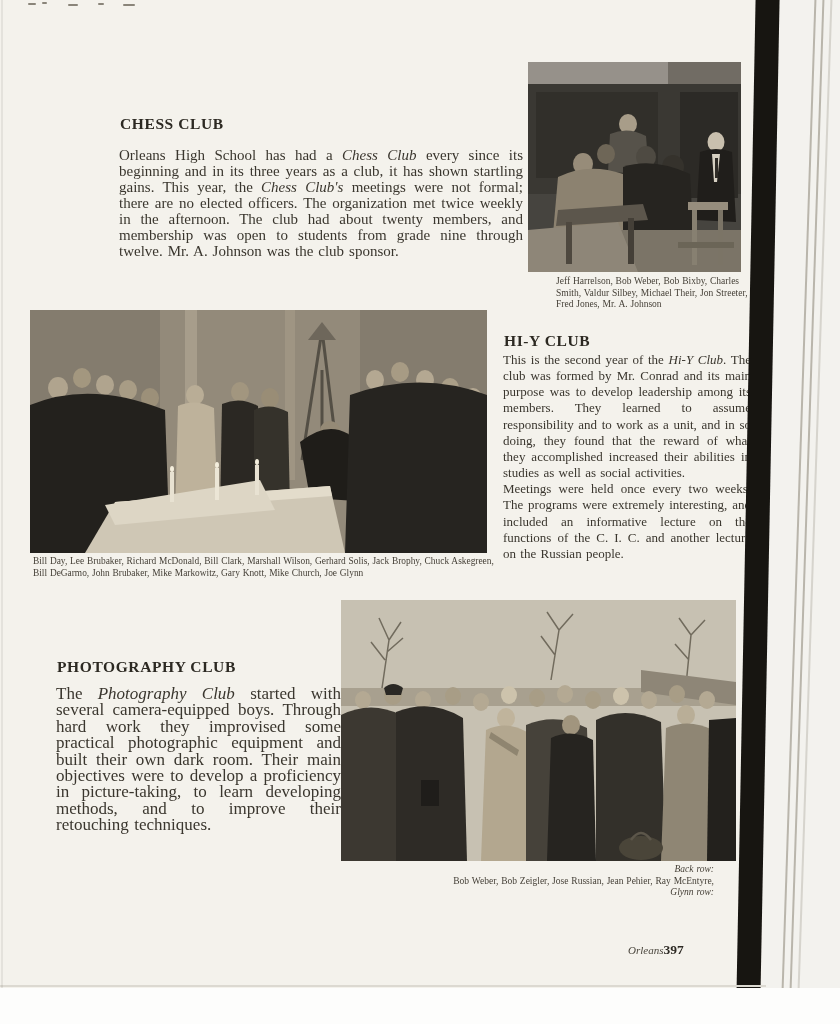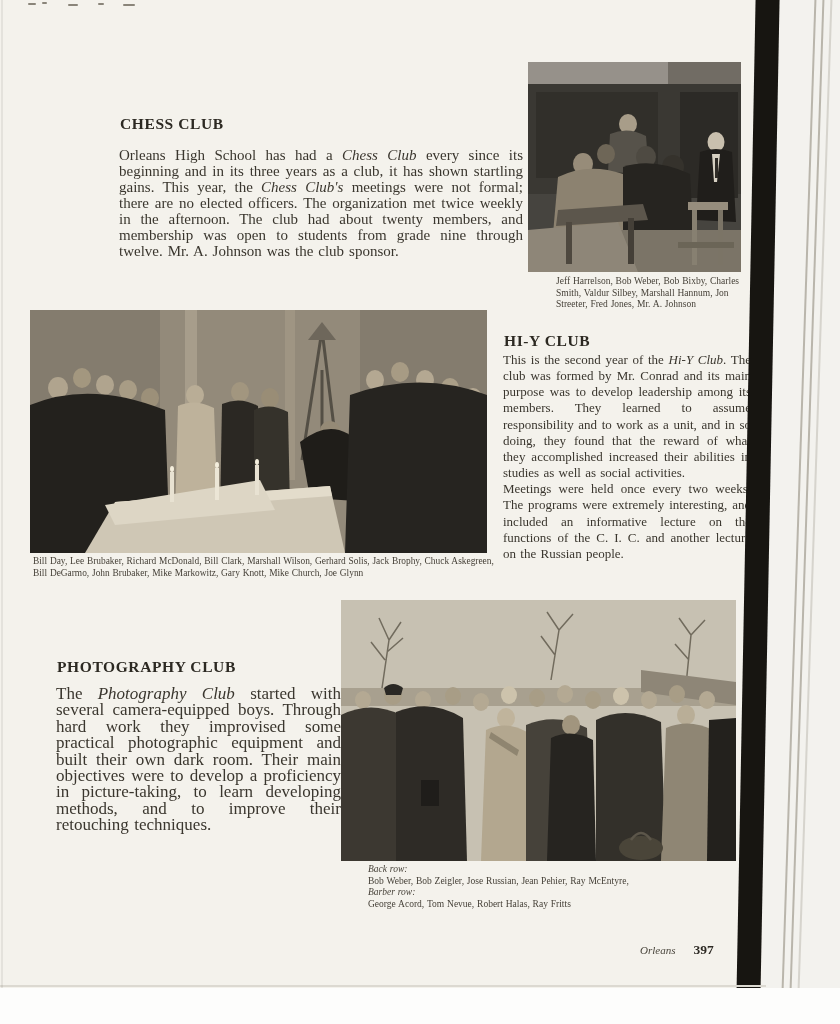--- a/index.html
+++ b/index.html
@@ -25,26 +25,26 @@
   .photo svg{display:block;filter:blur(0.7px);}
   
   #chess-par{left:119px;top:147px;width:404px;font-size:15px;line-height:16px;}
   
   .hiy-par{font-size:13px;line-height:16.15px;}
   
   #photog-par{left:56px;top:686px;width:285px;font-size:17px;line-height:16.4px;}
   
   #chess-caption{left:556px;top:276px;width:192px;}
   #hiy-caption{left:33px;top:556px;width:462px;font-size:9.4px;}
-  #photog-caption{left:368px;top:864px;width:346px;}
+  #photog-caption{left:368px;top:864px;width:346px;text-align:right;}
   #photog-caption .row-label{font-style:italic;}
   
   #footer{left:628px;top:942px;width:140px;display:flex;align-items:baseline;}
-  #footer .book{font-style:italic;font-size:11px;color:#4a463d;margin-left:12px;}
-  #footer .num{font-size:13.5px;font-weight:700;color:#2d2a24;margin-left:18px;}
+  #footer .book{font-style:italic;font-size:11px;color:#4a463d;}
+  #footer .num{font-size:13.5px;font-weight:700;color:#2d2a24;}
   
   #binding-bar{
     left:746px;top:-8px;width:24px;height:1012px;background:#171511;
     transform:rotate(1.1deg);
   }
   #right-edge-area{left:762px;top:0;width:78px;height:988px;background:#f3f2ee;}
   .edge-line{position:absolute;top:-10px;width:1.5px;height:1010px;background:#b9b5ab;transform:rotate(1.9deg);}
   #bottom-strip{left:0;top:988px;width:840px;height:36px;background:#fdfdfc;}
   #bottom-edge-line{left:0;top:985px;width:766px;height:2px;background:#dcd9d1;}
   #left-edge-line{left:1px;top:0;width:2px;height:988px;background:rgba(90,85,75,0.10);}
@@ -85,21 +85,21 @@
       <polygon points="30,148 115,142 120,158 28,164" fill="#5c564c"></polygon>
       <rect x="38" y="160" width="6" height="42" fill="#4e483f"></rect>
       <rect x="100" y="156" width="6" height="46" fill="#443f37"></rect>
       <rect x="160" y="140" width="40" height="8" fill="#968d7d"></rect>
       <rect x="164" y="148" width="5" height="55" fill="#878071"></rect>
       <rect x="190" y="148" width="5" height="55" fill="#7b7466"></rect>
       <rect x="150" y="180" width="56" height="6" fill="#6b6557"></rect>
     </svg>
   </div>
 
-  <div class="abs caption" id="chess-caption">Jeff Harrelson, Bob Weber, Bob Bixby, Charles Smith, Valdur Silbey, Marshall Hannum, Jon Streeter, Fred Jones, Mr. A. Johnson</div>
+  <div class="abs caption" id="chess-caption">Jeff Harrelson, Bob Weber, Bob Bixby, Charles Smith, Valdur Silbey, Michael Their, Jon Streeter, Fred Jones, Mr. A. Johnson</div>
 
   <div class="abs heading" style="left:504px;top:332px;">HI-Y CLUB</div>
 
   <div class="abs" style="left:503px;top:352px;width:248px;">
     <p class="body-text hiy-par"><span>This is the second year of the </span><span class="it">Hi-Y Club</span><span>. The club was formed by Mr. Conrad and its main purpose was to develop leadership among its members. They learned to assume responsibility and to work as a unit, and in so doing, they found that the reward of what they accomplished increased their abilities in studies as well as social activities.</span></p>
     <p class="body-text hiy-par">Meetings were held once every two weeks. The programs were extremely interesting, and included an informative lecture on the functions of the C. I. C. and another lecture on the Russian people.</p>
   </div>
 
   <div class="abs photo" style="left:30px;top:310px;width:457px;height:243px;">
     <svg width="457" height="243" viewBox="0 0 457 243">
@@ -185,22 +185,21 @@
       <path d="M368,120 L395,118 L395,261 L366,261 Z" fill="#23211d"></path>
       <ellipse cx="300" cy="248" rx="22" ry="12" fill="#4a4539"></ellipse>
       <path d="M290,240 Q300,226 310,240" stroke="#5c564a" stroke-width="2.5" fill="none"></path>
       <rect x="80" y="180" width="18" height="26" fill="#1f1d1a"></rect>
     </svg>
   </div>
 
   <div class="abs caption" id="photog-caption">
     <div class="row-label">Back row:</div>
     <div>Bob Weber, Bob Zeigler, Jose Russian, Jean Pehier, Ray McEntyre,</div>
-    <div class="row-label">Barber row:</div>
-    <div>George Acord, Tom Nevue, Robert Halas, Ray Fritts</div>
+    <div class="row-label">Glynn row:</div>
   </div>
 
   <div class="abs" id="footer">
     <span class="book">Orleans</span>
     <span class="num">397</span>
   </div>
 
   <div class="abs" id="right-edge-area">
     <div class="edge-line" style="left:36px;"></div>
     <div class="edge-line" style="left:44px;"></div>

